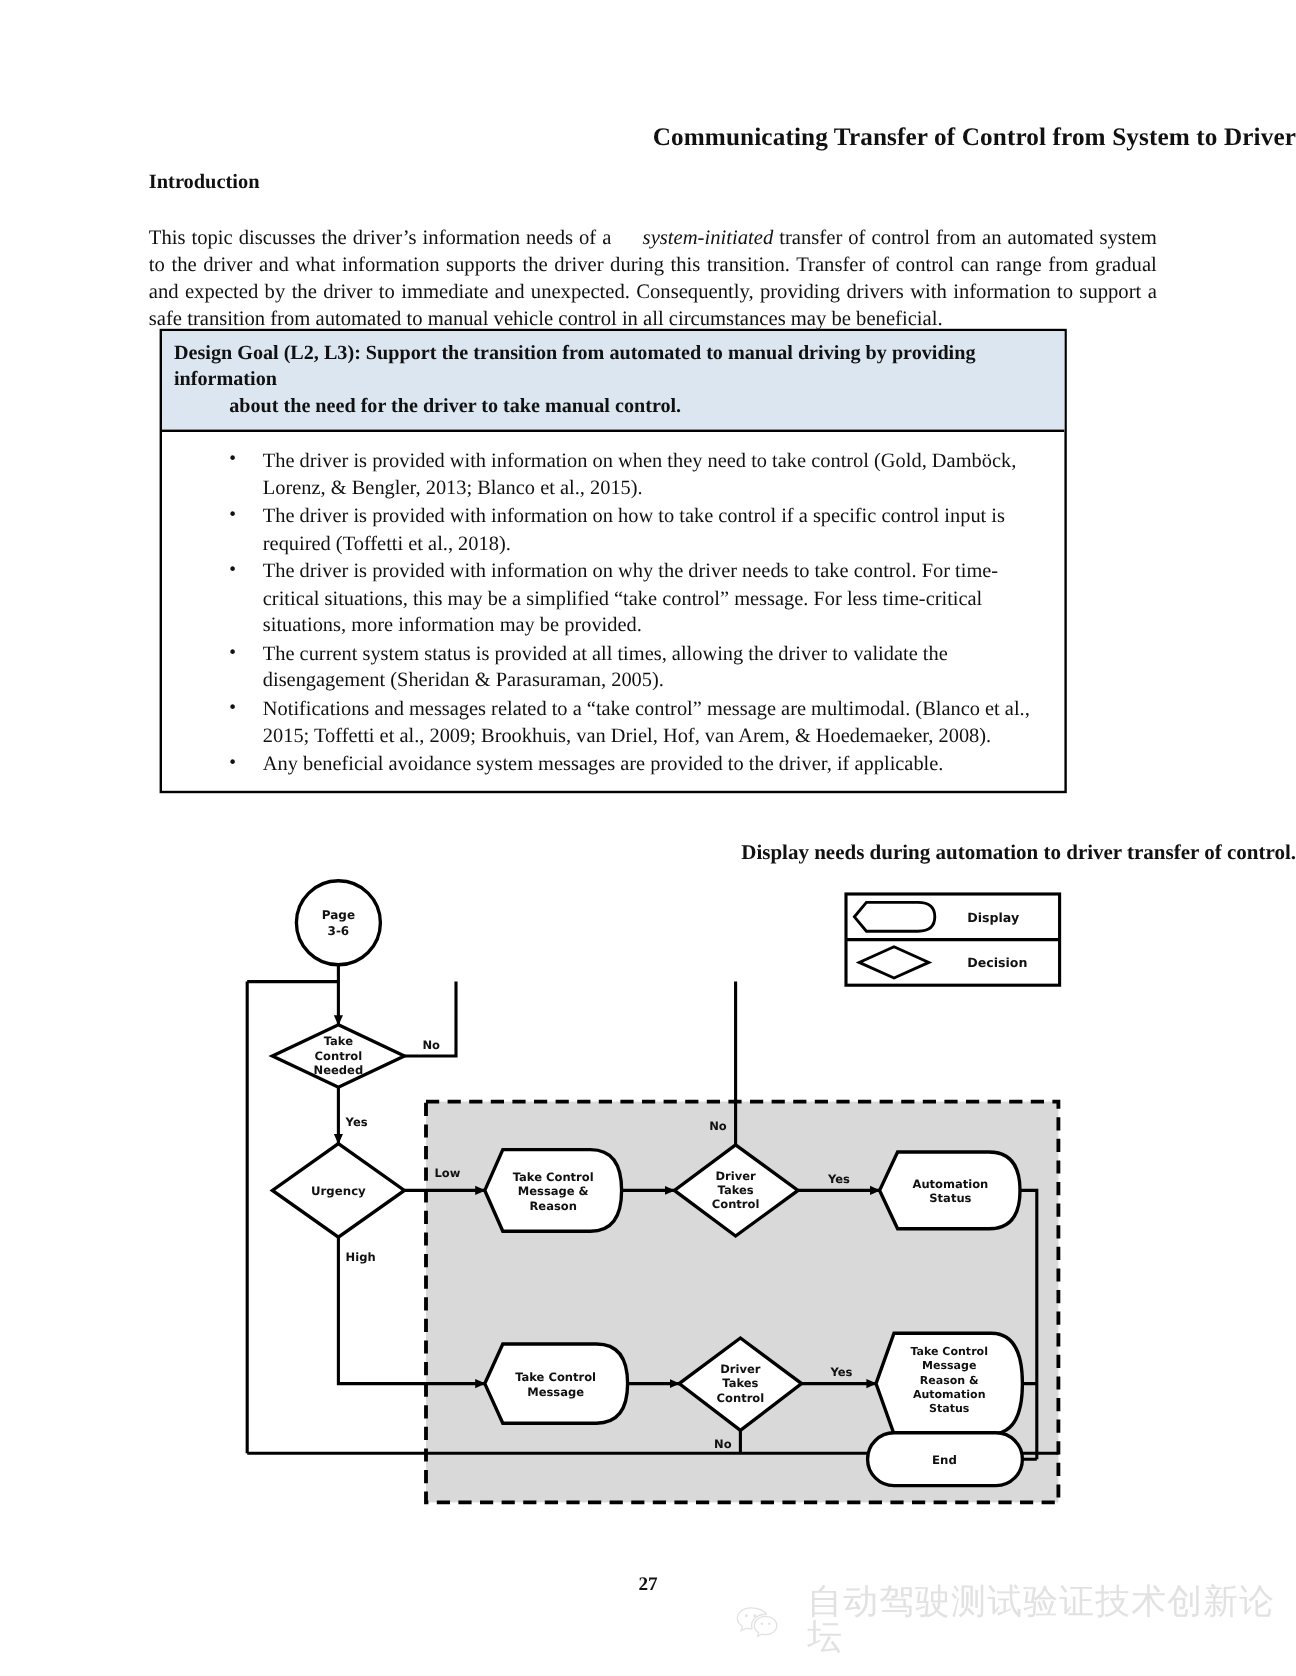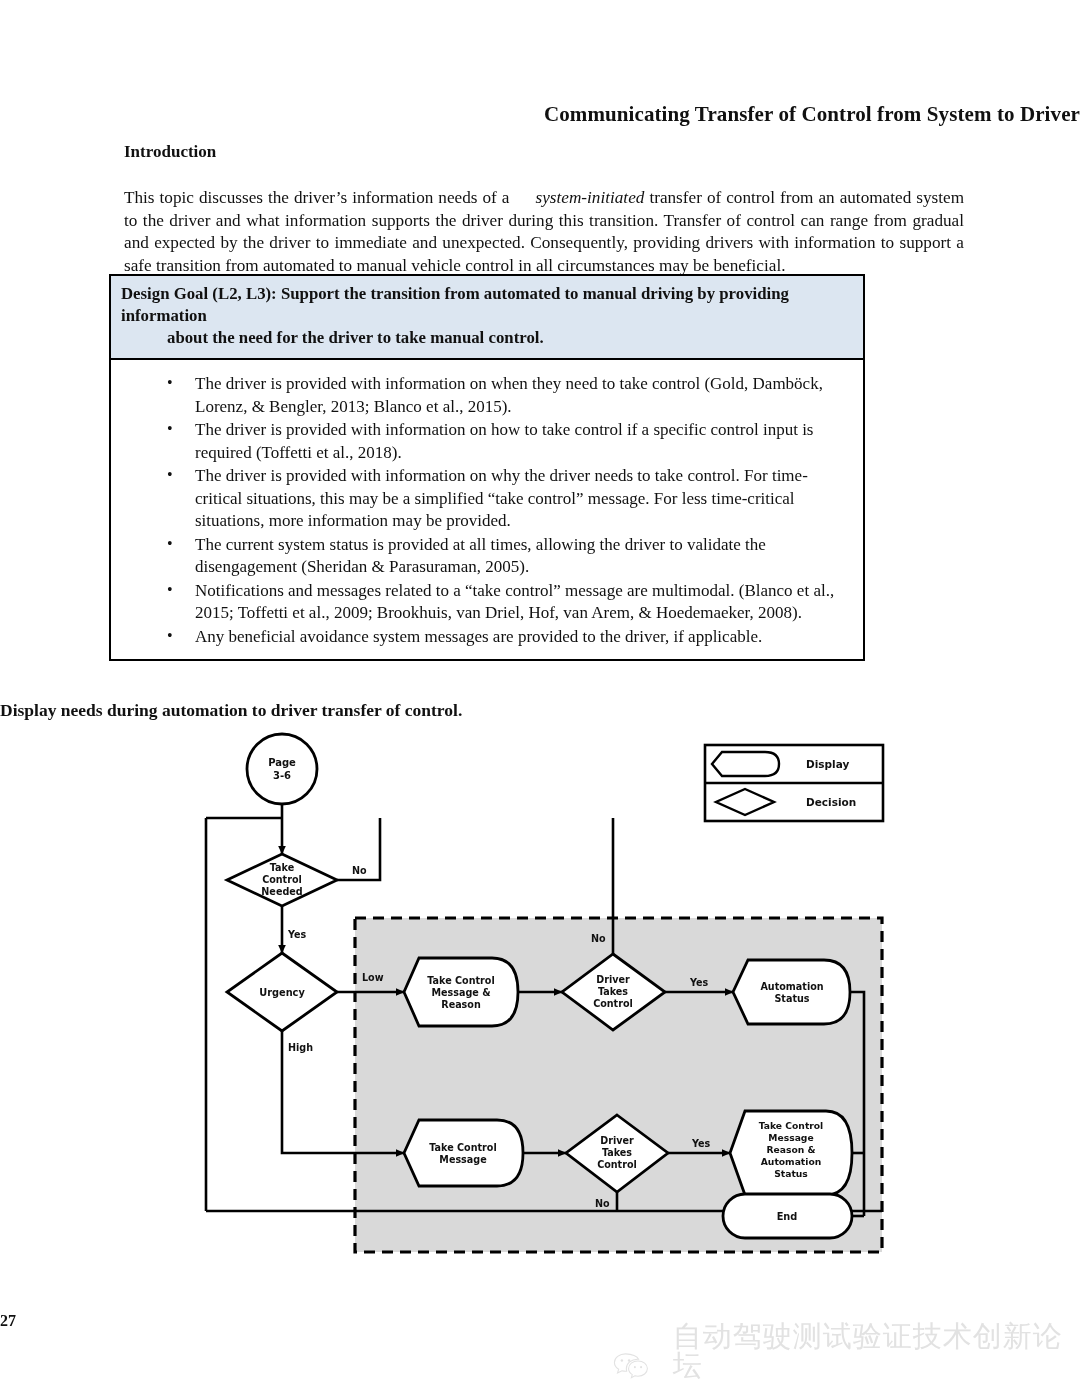--- a/index.html
+++ b/index.html
@@ -29,21 +29,21 @@
     font-weight:bold; font-size:17px;
   }
   .intro {
     position:absolute; left:124px; top:170px; width:840px;
     font-size:17.2px; line-height:22.5px; text-align:justify;
   }
   .intro i { font-style:italic;margin-left:21px; }
 
   
   .goal-table {
-    position:absolute; left:109px; top:274px; width:756px;
+    position:absolute; left:133px; top:274px; width:756px;
     border:2.5px solid #000;
     background:#fff;
   }
   .goal-head {
     background:#dce6f1;
     border-bottom:2.5px solid #000;
     padding:7px 10px 9px 10px;
     font-weight:bold; font-size:16.8px; line-height:22px;
   }
   .goal-head .ind { display:block; padding-left:46px; }
@@ -60,35 +60,35 @@
     position:relative; padding-left:66px;
     font-size:17px; line-height:22.5px; margin-bottom:1px;
   }
   ul.bullets li:before {
     content:"\2022"; position:absolute; left:38px; top:-1px; font-size:16px;
   }
 
   
   .flow-caption {
     position:absolute; left:0; right:0; top:700px;
-    text-align:left; font-weight:bold; font-size:17.5px;
+    text-align:right; font-weight:bold; font-size:17.5px;
   }
 
   
   .flow-wrap { position:absolute; left:0; top:726px; width:1080px; height:540px; }
 
   
   .page-num {
     position:absolute; left:0; right:0; top:1312px;
-    font-size:16px; font-weight:bold;
+    text-align:center; font-size:16px; font-weight:bold;
   }
   .watermark {
     position:absolute; left:612px; top:1322px;
-    display:flex; align-items:flex-end; gap:22px;
-    color:#e2e2e2; font-family:Liberation Sans, sans-serif;
+    display:flex; align-items:center; gap:22px;
+    color:#e2e2e2; font-family:Liberation Mono, monospace;
     font-size:29px; line-height:1; letter-spacing:1px;
     user-select:none;
   }
   .wm-logo { width:40px; height:30px; display:block; }
 </style>
 </head>
 <body>
 
 <div class="page">
 

